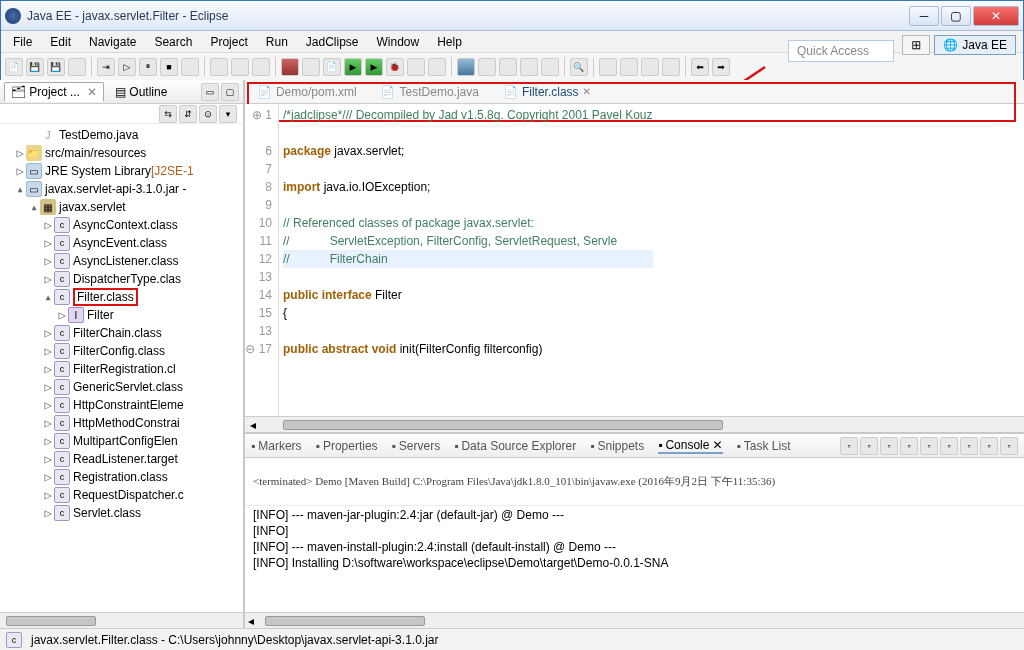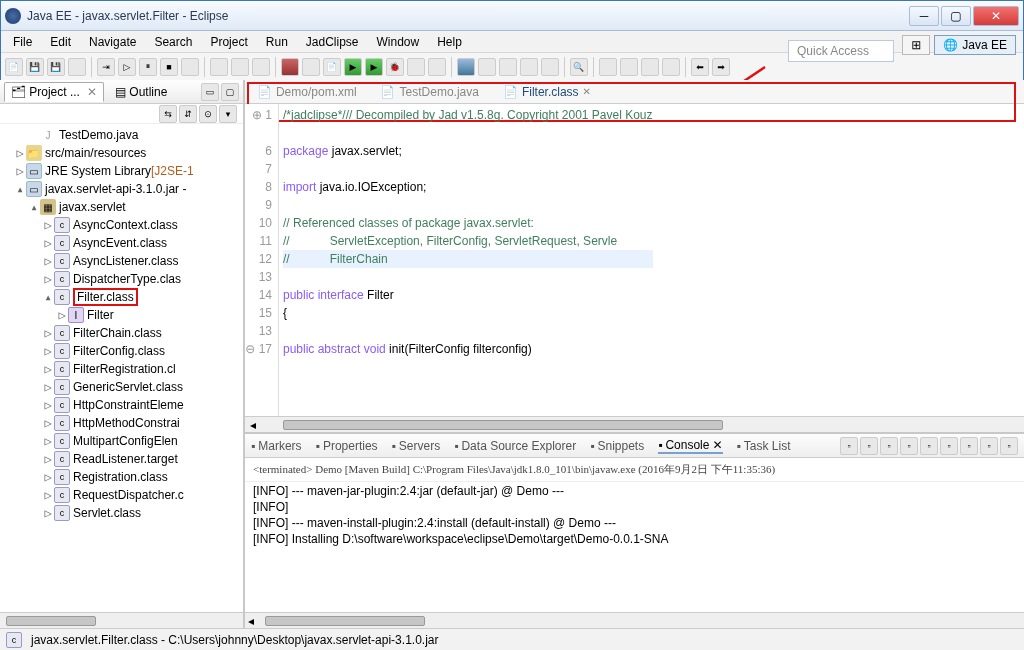--- a/index.html
+++ b/index.html
@@ -46,32 +46,32 @@
 .ed-tabs { height:24px; display:flex; align-items:center; padding-left:6px; gap:12px; border-bottom:1px solid #ccc; background:#f6f6f6; position:relative; }
 .ed-tab { padding:2px 6px; color:#888; display:flex; align-items:center; gap:4px; cursor:pointer; }
 .ed-tab.active { color:#1e4b7a; font-weight:500; }
 .ed-tab .x { color:#888; font-size:10px; }
 .ed-hl { position:absolute; top:5px; left:0; right:8px; height:100px; border:2px solid #d11; pointer-events:none; }
 .editor { flex:1; display:flex; overflow:hidden; font-family:Consolas,monospace; font-size:13px; position:relative; }
 .gutter { width:34px; background:#fff; border-right:1px solid #ddd; text-align:right; padding:2px 6px 0 0; color:#9a9a9a; }
 .gutter div { height:18px; line-height:18px; }
 .code { padding:2px 0 0 4px; }
 .code div { height:18px; line-height:18px; white-space:pre; }
-.kw { color:#8b5cf6; font-weight:normal; }
+.kw { color:#a16207; font-weight:bold; }
 .cm { color:#3f7f5f; }
 .hl-line { background:#e8f2fe; }
 .ed-scroll { height:16px; background:#efefef; border-top:1px solid #ccc; display:flex; align-items:center; }
 .ed-scroll .thumb { height:10px; background:#c6c6c6; border:1px solid #999; border-radius:2px; margin-left:22px; width:440px; }
 
 .bottom-views { height:196px; border-top:2px solid #c8c8c8; display:flex; flex-direction:column; }
 .bv-tabs { height:24px; display:flex; align-items:center; padding:0 6px; gap:14px; background:linear-gradient(#fdfdfd,#eee); border-bottom:1px solid #ccc; }
 .bv-tab { display:flex; align-items:center; gap:3px; color:#555; cursor:pointer; }
 .bv-tab.active { color:#000; font-weight:500; border-bottom:2px solid #7aa0cc; }
 .bv-icons { margin-left:auto; display:flex; gap:2px; }
-.console-head { padding:4px 8px; color:#444; font-family:Tahoma; font-size:11px; border-bottom:1px solid #eee; }
+.console-head { padding:16px 8px; color:#444; font-family:Tahoma; font-size:11px; border-bottom:1px solid #eee; }
 .console { flex:1; padding:2px 8px; font-family:Consolas,monospace; font-size:12px; overflow:hidden; }
 .console div { height:16px; white-space:pre; }
 .bv-scroll { height:16px; background:#efefef; border-top:1px solid #ccc; display:flex; align-items:center; }
 .bv-scroll .thumb { height:10px; background:#c6c6c6; border:1px solid #999; border-radius:2px; margin-left:8px; width:160px; }
 
 .arrow { position:absolute; pointer-events:none; }
 .arrow svg line { stroke:#d11; stroke-width:2.5; }
 .arrow svg polygon { fill:#d11; }
 .statusbar { position:absolute; bottom:0; left:0; right:0; height:22px; background:#f2f2f2; border-top:1px solid #ccc; display:flex; align-items:center; padding:0 6px; gap:6px; }
 .left-scroll { height:16px; background:#efefef; border-top:1px solid #ccc; display:flex; align-items:center; }

